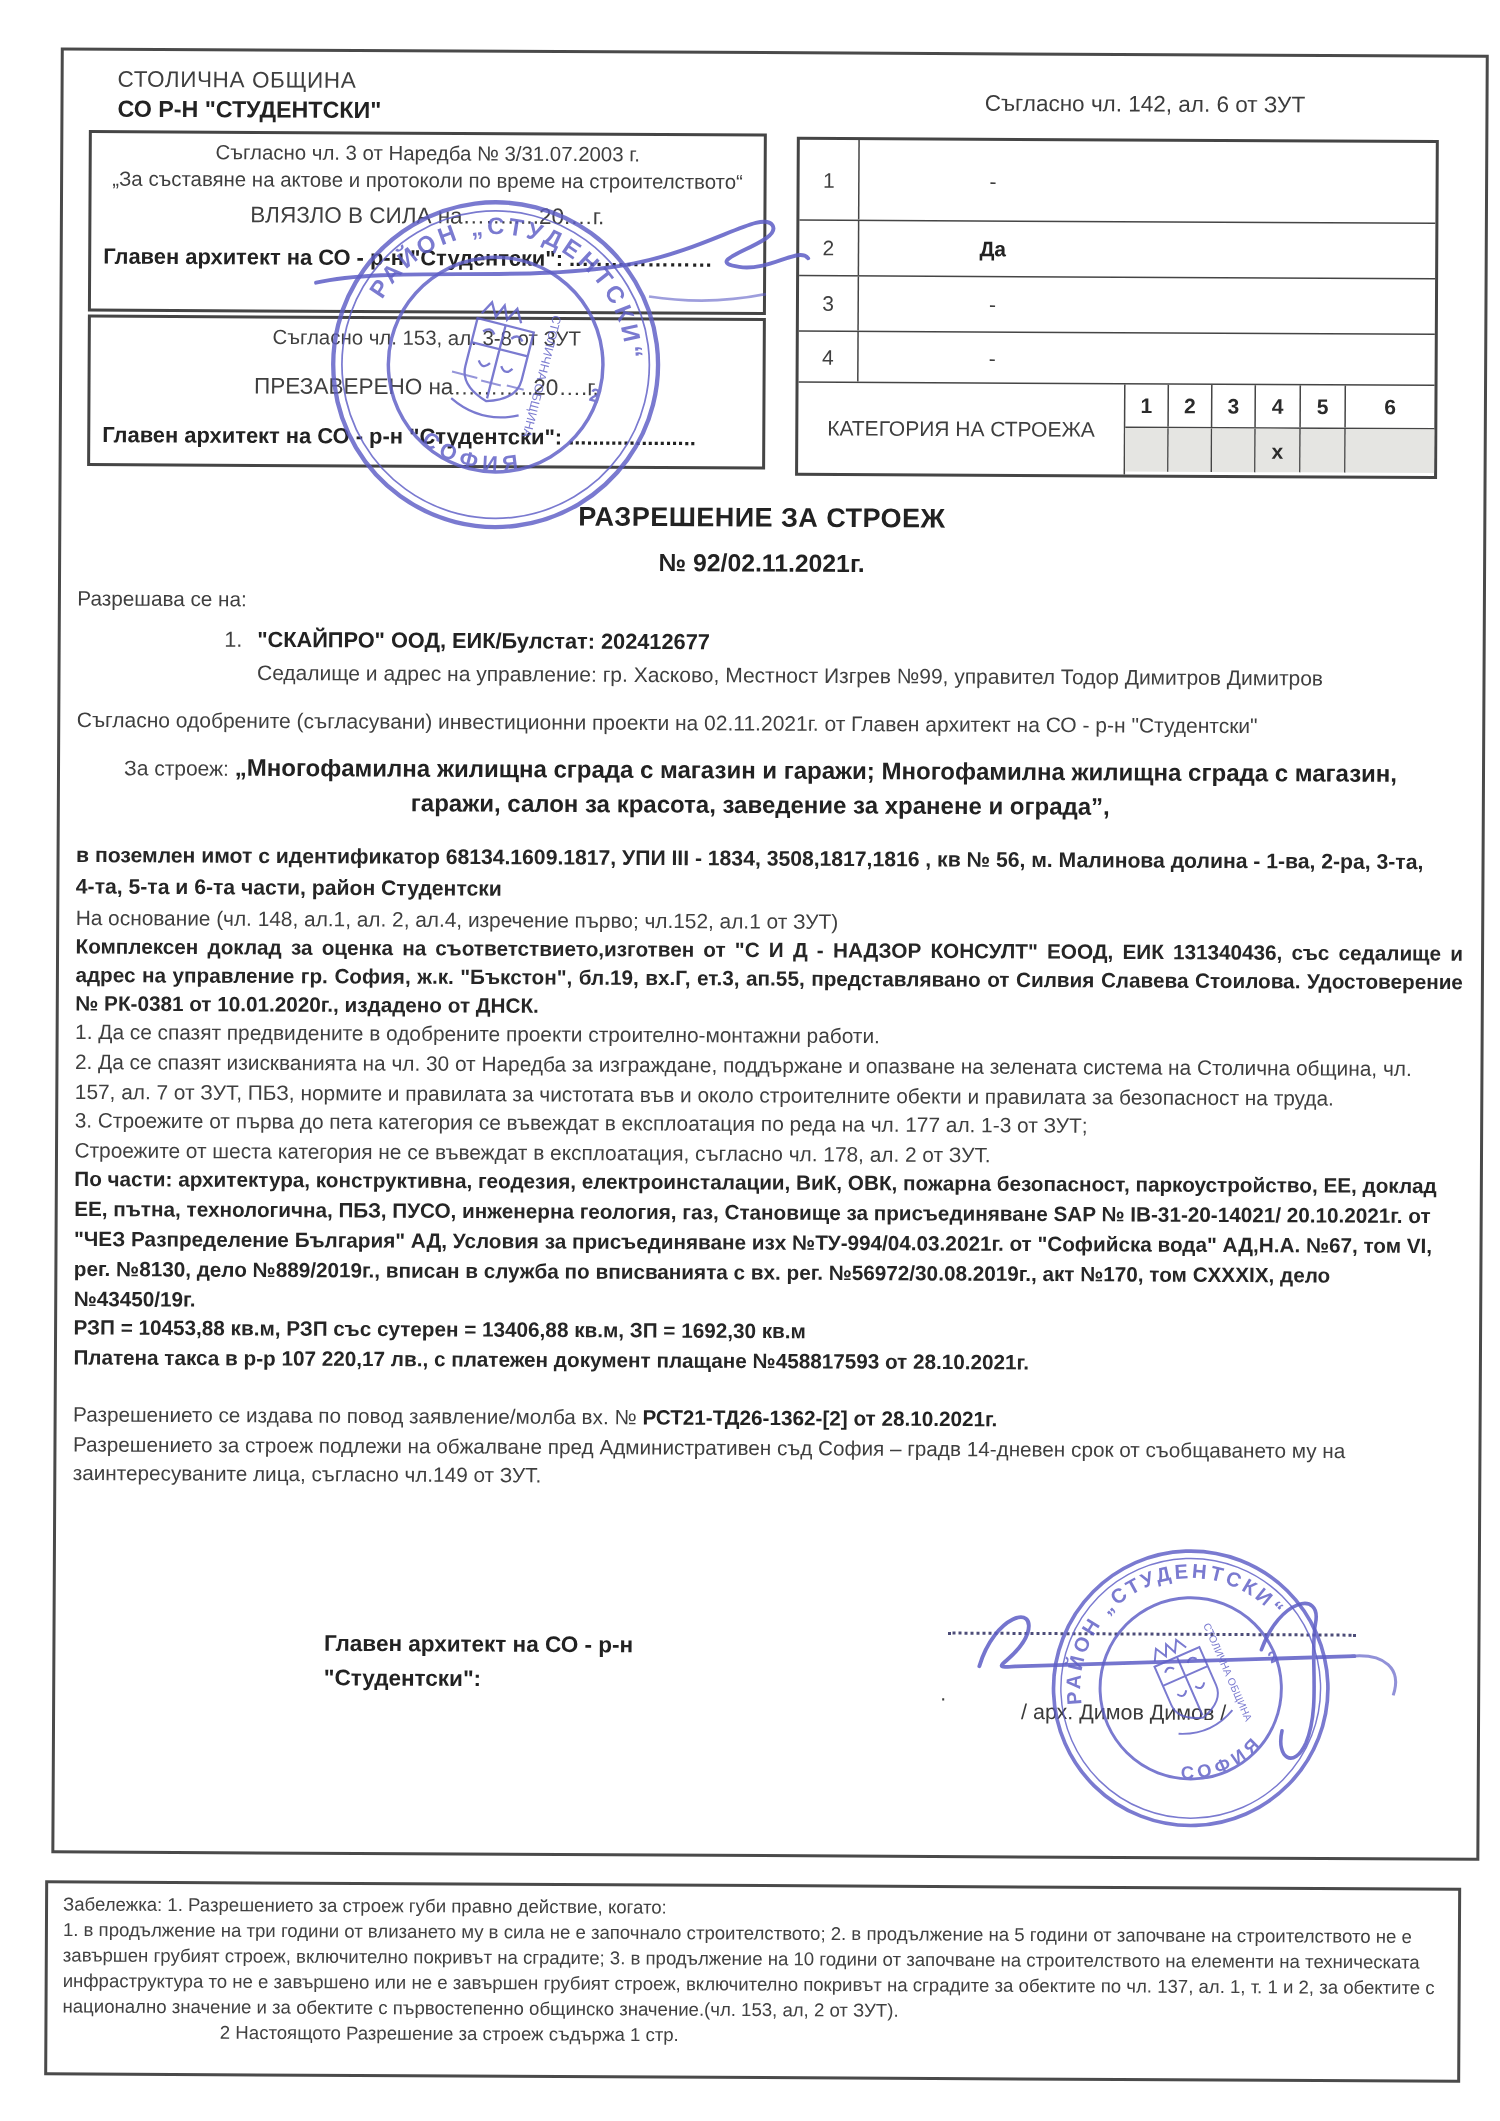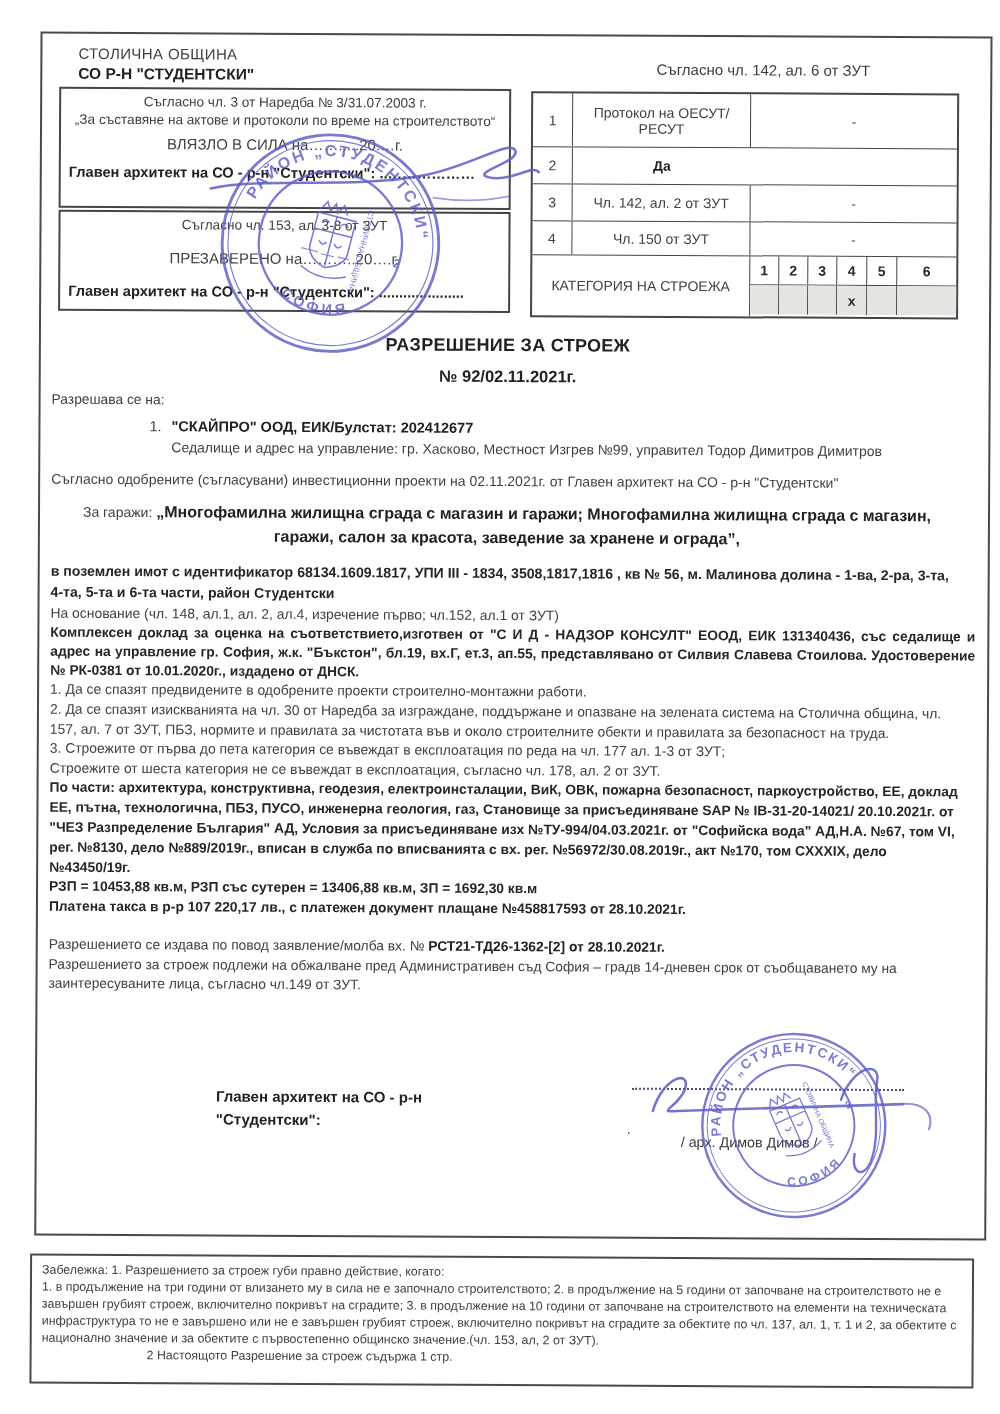--- a/index.html
+++ b/index.html
@@ -100,35 +100,32 @@
 
   <div class="lbox" id="lbox2">
     <div class="c">Съгласно чл. 153, ал. 3-8 от ЗУТ</div>
     <div class="c big">ПРЕЗАВЕРЕНО на………..20….г.</div>
     <div class="arch">Главен архитект на СО - р-н "Студентски": .....................</div>
   </div>
 
   <div class="tbl">
     <div class="trow r1">
       <div class="tcell">1</div>
-      <div class="tcell">Протокол на ОЕСУТ/РЕСУТ</div>
       <div class="tcell">-</div>
     </div>
     <div class="trow r2">
       <div class="tcell">2</div>
       <div class="tcell val-bold">Да</div>
     </div>
     <div class="trow r3">
       <div class="tcell">3</div>
-      <div class="tcell">Чл. 142, ал. 2 от ЗУТ</div>
       <div class="tcell">-</div>
     </div>
     <div class="trow r4">
       <div class="tcell">4</div>
-      <div class="tcell">Чл. 150 от ЗУТ</div>
       <div class="tcell">-</div>
     </div>
     <div class="rcat">
       <div class="catlabel">КАТЕГОРИЯ НА СТРОЕЖА</div>
       <div class="minigrid">
         <div class="minirow head">
           <div class="mc">1</div>
           <div class="mc">2</div>
           <div class="mc">3</div>
           <div class="mc">4</div>
@@ -150,21 +147,21 @@
   <div class="main">
     <div class="title">РАЗРЕШЕНИЕ ЗА СТРОЕЖ</div>
     <div class="number">№ 92/02.11.2021г.</div>
     <div class="issued">Разрешава се на:</div>
     <div class="company">
       <span class="num">1.</span><span class="cname">"СКАЙПРО" ООД, ЕИК/Булстат: 202412677</span>
     </div>
     <div class="address">Седалище и адрес на управление: гр. Хасково, Местност Изгрев №99, управител Тодор Димитров Димитров</div>
     <div class="approved">Съгласно одобрените (съгласувани) инвестиционни проекти  на 02.11.2021г. от Главен архитект на СО - р-н "Студентски"</div>
     <div class="zastroej">
-      <span class="lbl">За гаражи: </span><span class="bq">„Многофамилна жилищна сграда с магазин и гаражи; Многофамилна жилищна сграда с магазин, гаражи, салон за красота, заведение за хранене и ограда”,</span>
+      <span class="lbl">За строеж: </span><span class="bq">„Многофамилна жилищна сграда с магазин и гаражи; Многофамилна жилищна сграда с магазин, гаражи, салон за красота, заведение за хранене и ограда”,</span>
     </div>
     <div class="plot">в поземлен имот с идентификатор 68134.1609.1817, УПИ III - 1834, 3508,1817,1816 , кв № 56, м. Малинова долина - 1-ва, 2-ра, 3-та, 4-та, 5-та и 6-та части, район Студентски</div>
     <div class="grounds">На основание (чл. 148, ал.1, ал. 2, ал.4, изречение първо; чл.152, ал.1 от ЗУТ)</div>
     <div class="report">Комплексен доклад за оценка на съответствието,изготвен от "С И Д - НАДЗОР КОНСУЛТ" ЕООД, ЕИК 131340436, със седалище и адрес на управление гр. София, ж.к. "Бъкстон", бл.19, вх.Г, ет.3, ап.55, представлявано от Силвия Славева Стоилова. Удостоверение № РК-0381 от 10.01.2020г., издадено от ДНСК.</div>
     <div class="cond">1. Да се спазят предвидените в одобрените проекти строително-монтажни работи.</div>
     <div class="cond">2. Да се спазят изискванията на чл. 30 от Наредба  за изграждане, поддържане и опазване на зелената система на Столична община, чл. 157, ал. 7 от ЗУТ, ПБЗ, нормите и правилата за чистотата във и около строителните обекти и правилата за безопасност на труда.</div>
     <div class="cond">3. Строежите от първа до пета категория се въвеждат в експлоатация по реда на чл. 177 ал. 1-3 от ЗУТ;</div>
     <div class="cond">Строежите от шеста категория не се въвеждат в експлоатация, съгласно чл. 178, ал. 2 от ЗУТ.</div>
     <div class="parts">По части: архитектура, конструктивна, геодезия, електроинсталации, ВиК, ОВК, пожарна безопасност, паркоустройство, ЕЕ, доклад ЕЕ, пътна, технологична, ПБЗ, ПУСО, инженерна геология, газ, Становище за присъединяване SAP № IВ-31-20-14021/ 20.10.2021г. от "ЧЕЗ Разпределение България" АД, Условия за присъединяване изх №ТУ-994/04.03.2021г. от "Софийска вода" АД,Н.А. №67, том VI, рег. №8130, дело №889/2019г., вписан в служба по вписванията с вх. рег. №56972/30.08.2019г., акт №170, том CXXXIX, дело №43450/19г.</div>
     <div class="areas">РЗП = 10453,88 кв.м, РЗП със сутерен = 13406,88 кв.м, ЗП = 1692,30 кв.м</div>

